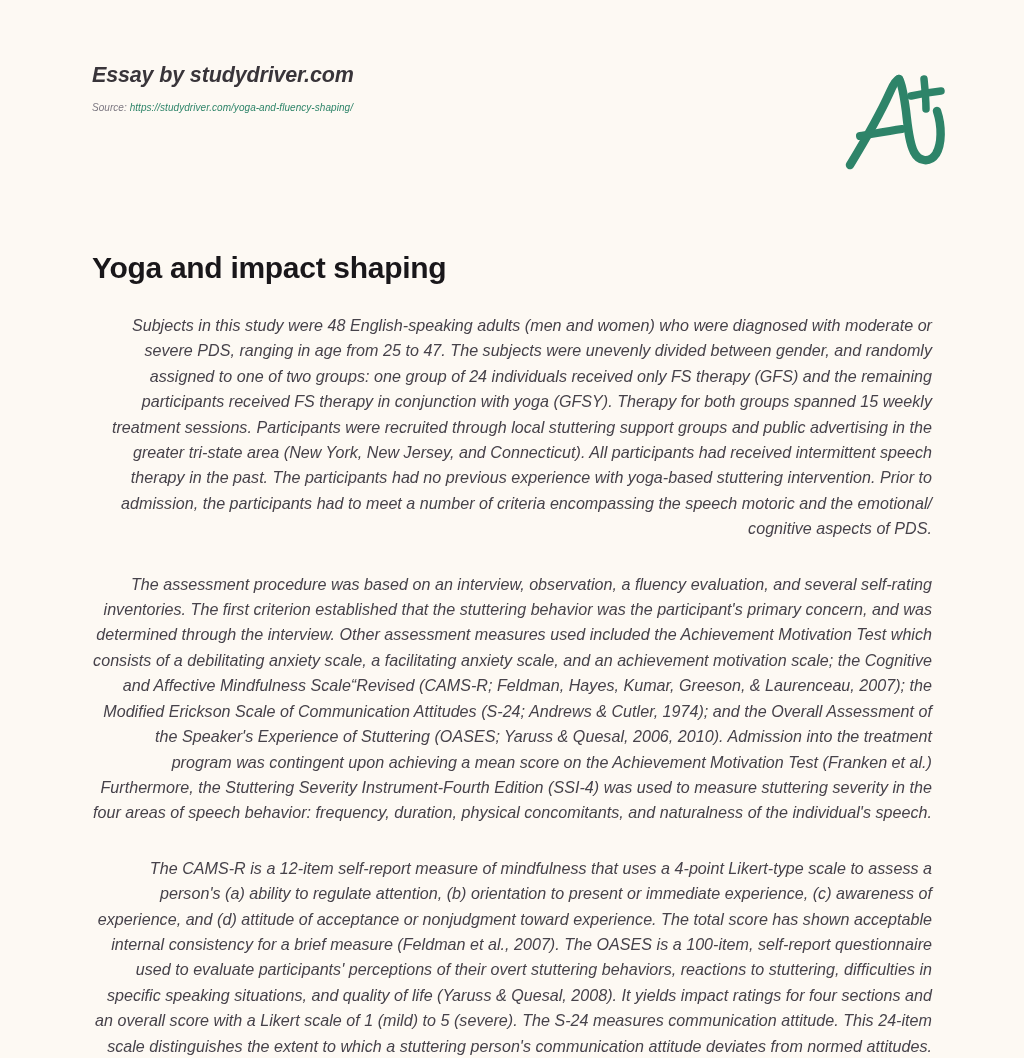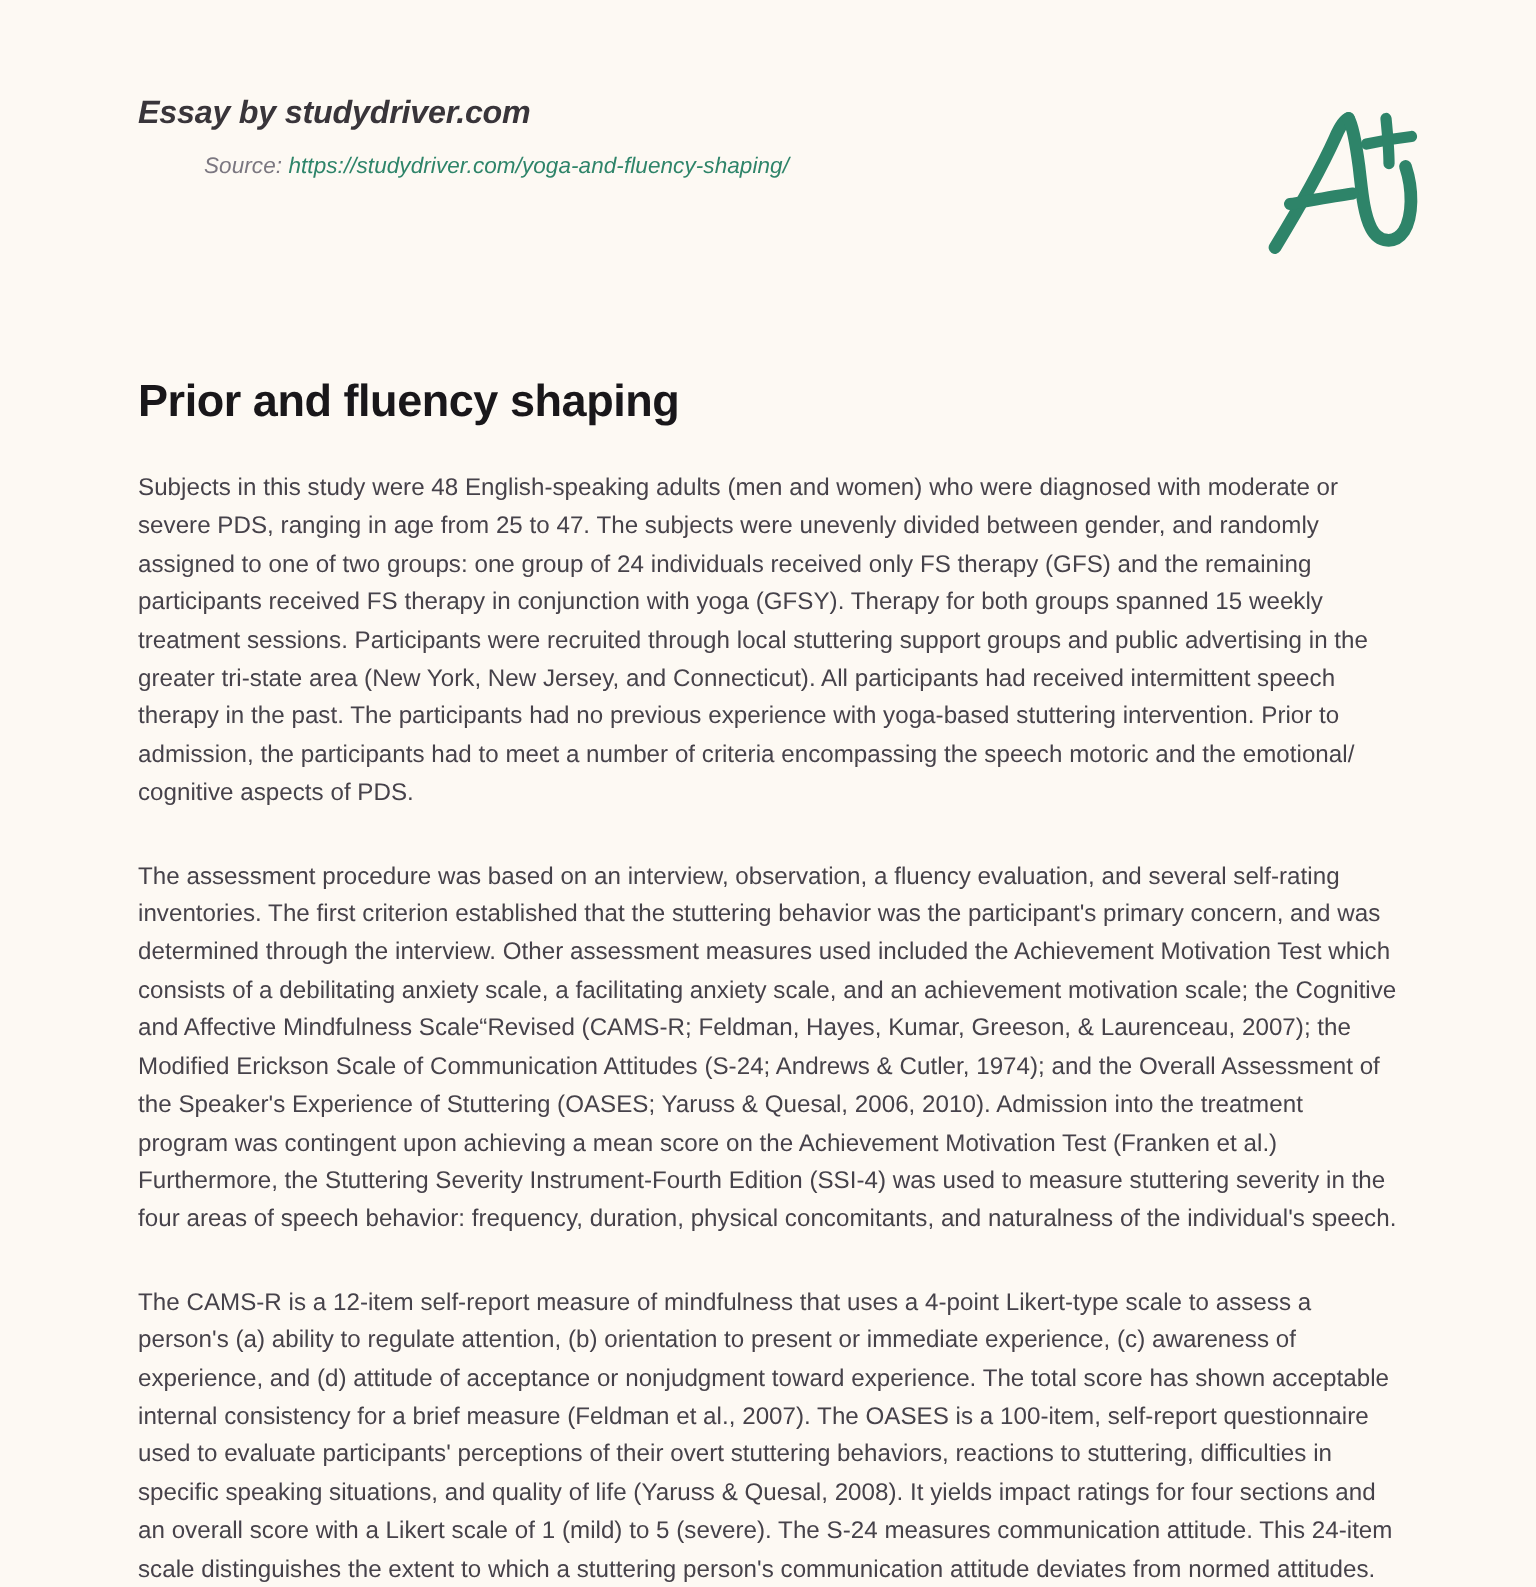--- a/index.html
+++ b/index.html
@@ -36,25 +36,24 @@
     font-size: 21.5px;
     font-weight: bold;
     color: #39353a;
     letter-spacing: -0.15px;
     line-height: 1.25;
     margin: 0;
   }
 
   .source-line {
     margin-top: 12px;
-    font-size: 15px;
+    font-size: 10px;
     line-height: 1.3;
     color: #7b7780;
     letter-spacing: 0.05px;
-    margin-left: 44px;
   }
 
   .source-label {
     color: #7b7780;
   }
 
   .source-url {
     color: #2e8469;
     text-decoration: none;
     letter-spacing: 0.05px;
@@ -94,21 +93,22 @@
     top: 313px;
     width: 840px;
   }
 
   .article p {
     margin: 0 0 30px 0;
     font-size: 16.1px;
     line-height: 25.4px;
     color: #46424a;
     letter-spacing: 0.02px;
-    text-align: left;
+    text-align: right;
+    font-style: italic;
   }
 
   .article p:last-child {
     margin-bottom: 0;
   }
 </style>
 </head>
 <body>
 
 <div class="page">
@@ -132,21 +132,21 @@
 
         <path d="M20 70 C 32 68, 48 65, 62 63" stroke-width="8"></path>
 
         <path d="M71 30 C 80 28, 92 26, 101 25" stroke-width="7.5"></path>
 
         <path d="M84 13 C 85 23, 86 34, 86 43" stroke-width="7.5"></path>
       </g>
     </svg>
   </div>
 
-  <h1 class="doc-title">Prior and fluency shaping</h1>
+  <h1 class="doc-title">Yoga and impact shaping</h1>
 
   <div class="article">
     <p>Subjects in this study were 48 English-speaking adults (men and women) who were diagnosed with moderate or severe PDS, ranging in age from 25 to 47. The subjects were unevenly divided between gender, and randomly assigned to one of two groups: one group of 24 individuals received only FS therapy (GFS) and the remaining participants received FS therapy in conjunction with yoga (GFSY). Therapy for both groups spanned 15 weekly treatment sessions. Participants were recruited through local stuttering support groups and public advertising in the greater tri-state area (New York, New Jersey, and Connecticut). All participants had received intermittent speech therapy in the past. The participants had no previous experience with yoga-based stuttering intervention. Prior to admission, the participants had to meet a number of criteria encompassing the speech motoric and the emotional/ cognitive aspects of PDS.</p>
     <p>The assessment procedure was based on an interview, observation, a fluency evaluation, and several self-rating inventories. The first criterion established that the stuttering behavior was the participant's primary concern, and was determined through the interview. Other assessment measures used included the Achievement Motivation Test which consists of a debilitating anxiety scale, a facilitating anxiety scale, and an achievement motivation scale; the Cognitive and Affective Mindfulness Scale“Revised (CAMS-R; Feldman, Hayes, Kumar, Greeson, &amp; Laurenceau, 2007); the Modified Erickson Scale of Communication Attitudes (S-24; Andrews &amp; Cutler, 1974); and the Overall Assessment of the Speaker's Experience of Stuttering (OASES; Yaruss &amp; Quesal, 2006, 2010). Admission into the treatment program was contingent upon achieving a mean score on the Achievement Motivation Test (Franken et al.) Furthermore, the Stuttering Severity Instrument-Fourth Edition (SSI-4) was used to measure stuttering severity in the four areas of speech behavior: frequency, duration, physical concomitants, and naturalness of the individual's speech.</p>
     <p>The CAMS-R is a 12-item self-report measure of mindfulness that uses a 4-point Likert-type scale to assess a person's (a) ability to regulate attention, (b) orientation to present or immediate experience, (c) awareness of experience, and (d) attitude of acceptance or nonjudgment toward experience. The total score has shown acceptable internal consistency for a brief measure (Feldman et al., 2007). The OASES is a 100-item, self-report questionnaire used to evaluate participants' perceptions of their overt stuttering behaviors, reactions to stuttering, difficulties in specific speaking situations, and quality of life (Yaruss &amp; Quesal, 2008). It yields impact ratings for four sections and an overall score with a Likert scale of 1 (mild) to 5 (severe). The S-24 measures communication attitude. This 24-item scale distinguishes the extent to which a stuttering person's communication attitude deviates from normed attitudes.</p>
   </div>
 
 </div>
 
 </body></html>

